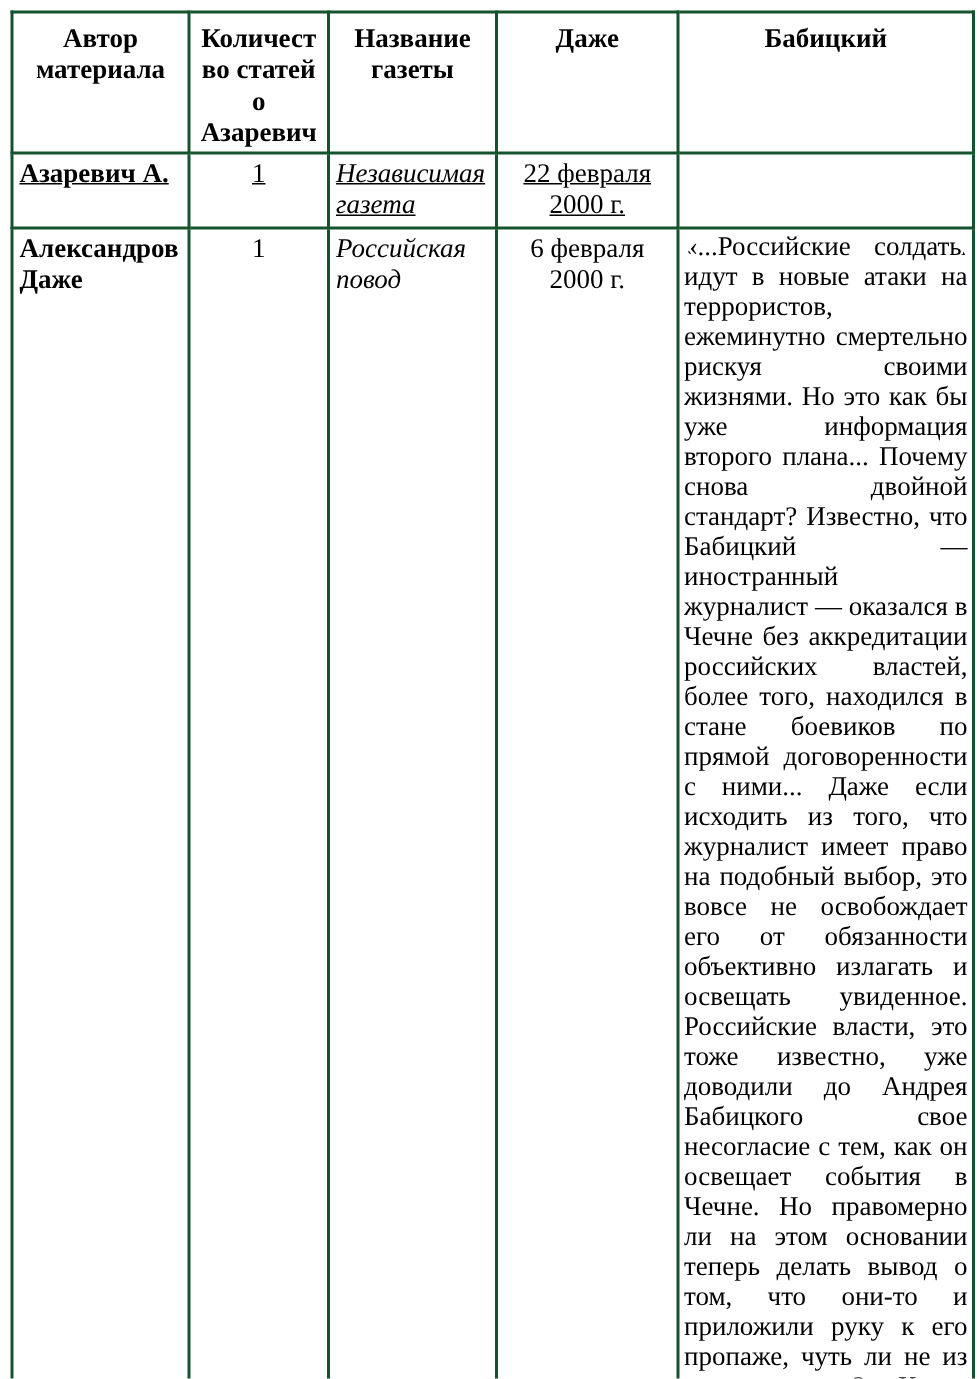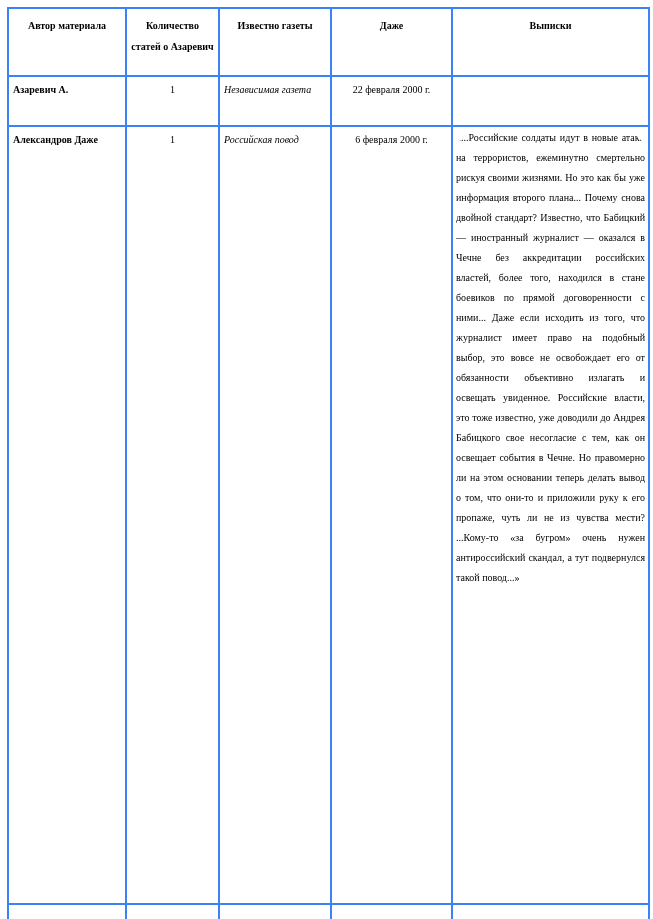--- a/index.html
+++ b/index.html
@@ -22,24 +22,24 @@
     table-layout: fixed;
     width: 641px;
     border: 2px solid #000;
   }
   col.c1 { width: 118px; }
   col.c2 { width: 93px; }
   col.c3 { width: 112px; }
   col.c4 { width: 121px; }
   col.c5 { width: 197px; }
   th, td {
-    border: 2px solid #3b82f6;
+    border: 2px solid #14532d;
     vertical-align: top;
     padding: 2px 4px;
-    font-size: 10px;
+    font-size: 18px;
     line-height: 21px;
     overflow: hidden;
     word-wrap: break-word;
   }
   th {
     font-weight: bold;
     text-align: center;
     padding-top: 6px;
     height: 58px;
   }
@@ -55,43 +55,43 @@
   td.date-cell {
     text-align: center;
     border-radius: 15px;
   }
   td.excerpt-cell {
     text-align: justify;
     line-height: 20px;
     padding: 1px 3px;
     border-radius: 32px;
   }
-  tr.row-first td { height: 44px; }
+  tr.row-first td { height: 44px; text-decoration: underline; }
   tr.row-second td.excerpt-cell { height: 774px; }
   tr.row-partial td { height: 40px; }
 </style>
 </head>
 <body>
 
 <div class="page">
   <table class="doc-table">
     <colgroup>
       <col class="c1">
         <col class="c2">
         <col class="c3">
         <col class="c4">
         <col class="c5">
     </colgroup>
     <thead>
       <tr>
         <th>Автор материала</th>
         <th>Количество статей о Азаревич</th>
-        <th>Известно газеты</th>
+        <th>Название газеты</th>
         <th>Даже</th>
-        <th>Выписки</th>
+        <th>Бабицкий</th>
       </tr>
     </thead>
     <tbody>
       <tr class="row-first">
         <td class="author-cell">Азаревич А.</td>
         <td class="count-cell">1</td>
         <td class="newspaper-cell">Независимая газета</td>
         <td class="date-cell">22 февраля 2000 г.</td>
         <td class="excerpt-cell"></td>
       </tr>

